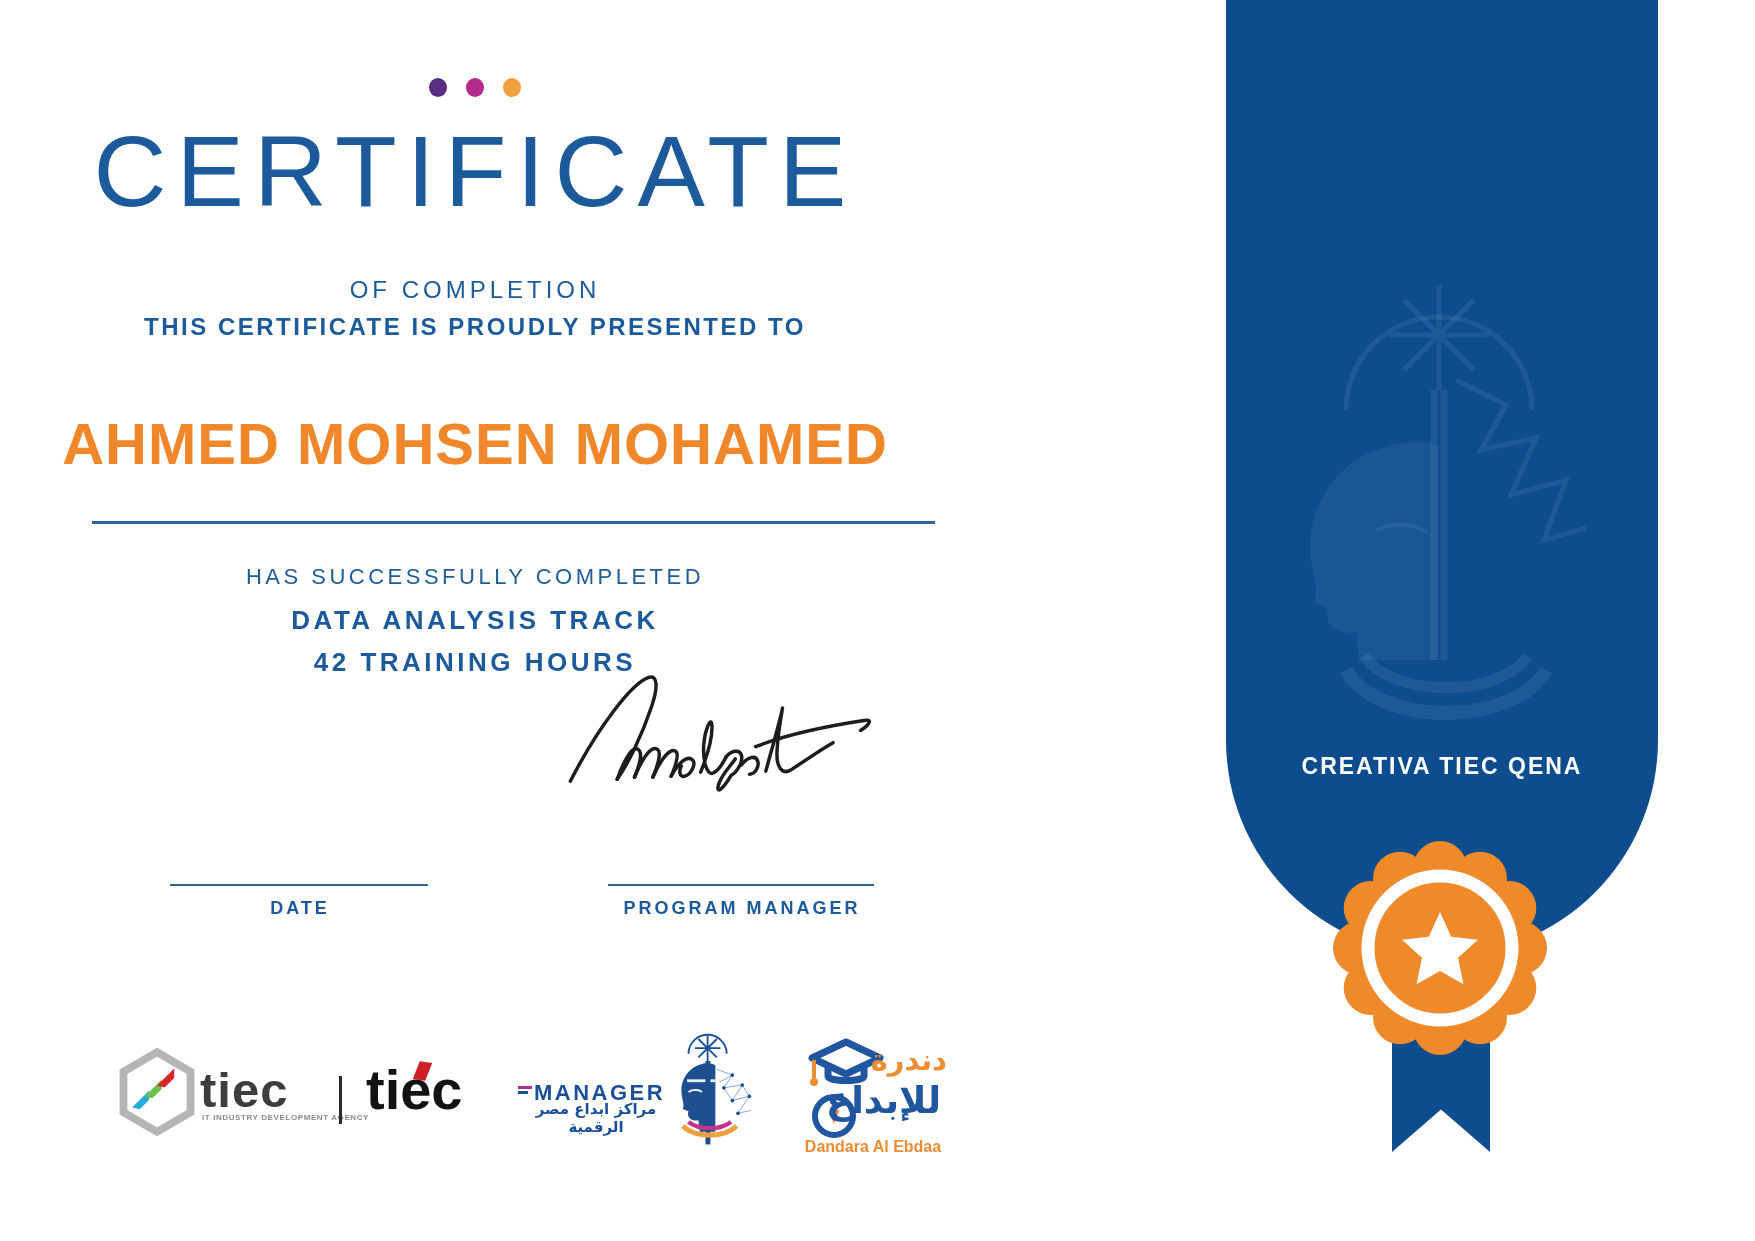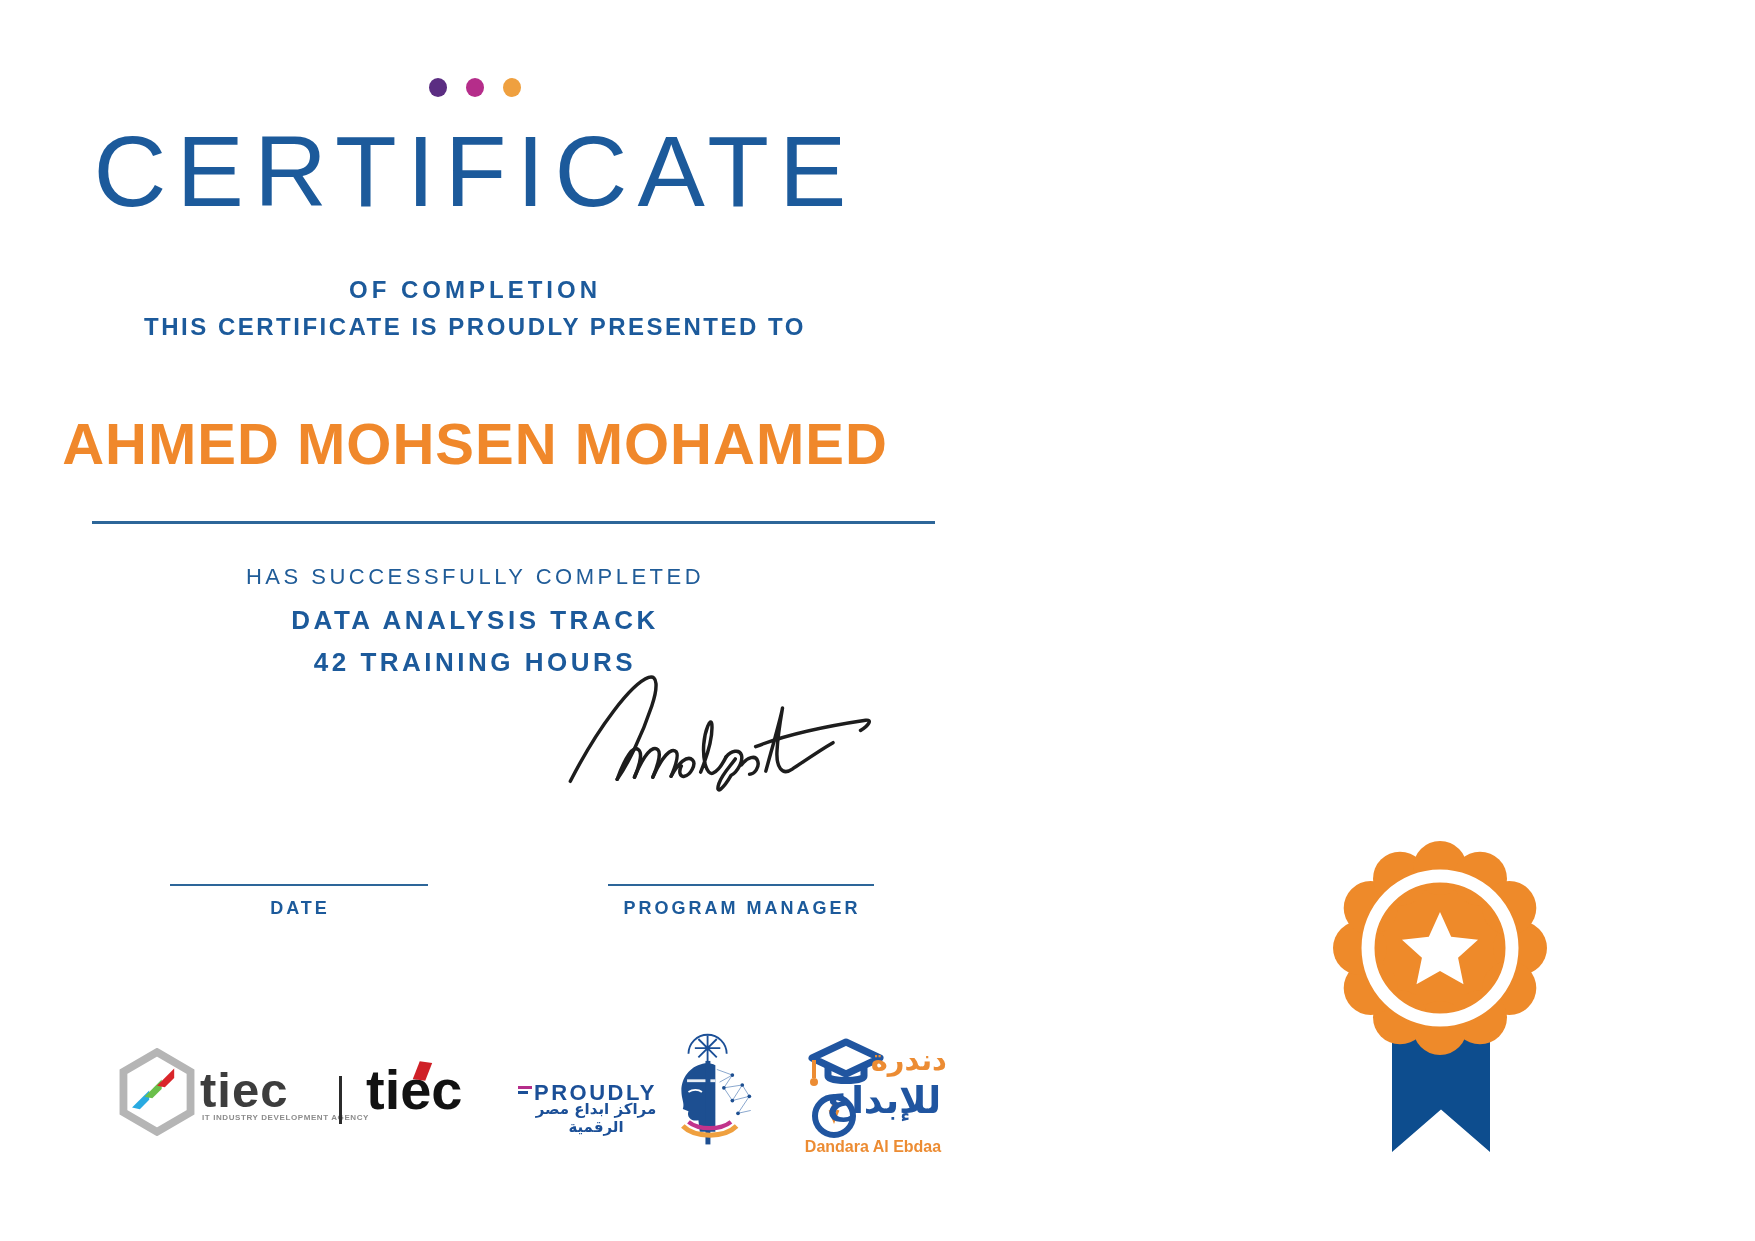--- a/index.html
+++ b/index.html
@@ -10,21 +10,21 @@
   
   .dots-row{left:0;top:78px;width:950px;display:flex;justify-content:center;gap:19px;}
   .dot{width:18px;height:19px;border-radius:50%;}
   .dot-purple{background:#5b2d82;}
   .dot-magenta{background:#b52d8a;}
   .dot-orange{background:#efa03f;}
 
   .cert-title{left:0;top:118px;width:950px;text-align:center;color:#1c5a9b;
               font-size:101px;font-weight:500;letter-spacing:10px;line-height:1.05;white-space:nowrap;}
   .cert-sub{left:0;top:276px;width:950px;text-align:center;color:#1c5a9b;
-            font-size:24px;font-weight:bold;letter-spacing:4px;}
+            font-size:24px;font-weight:normal;letter-spacing:4px;}
   .cert-presented{left:0;top:313px;width:950px;text-align:center;color:#1c5a9b;
                   font-size:24px;font-weight:bold;letter-spacing:2.5px;}
   .recipient{left:0;top:410px;width:950px;text-align:center;color:#f0882b;
              font-size:58px;font-weight:bold;letter-spacing:1px;}
   .name-rule{left:92px;top:521px;width:843px;height:3px;background:#2d6699;}
   .line-completed{left:0;top:564px;width:950px;text-align:center;color:#205c98;
                   font-size:22px;letter-spacing:3.5px;font-weight:500;}
   .line-track{left:0;top:605px;width:950px;text-align:center;color:#1c5a9b;
               font-size:26px;font-weight:bold;letter-spacing:3.5px;}
   .line-hours{left:0;top:647px;width:950px;text-align:center;color:#1c5a9b;
@@ -130,21 +130,21 @@
 
   <div class="abs logo-sep"></div>
 
   <div class="abs tiec-text">tiec</div>
   <div class="abs tiec-flag"></div>
 
   <div class="abs creativa-dashes">
     <div class="creativa-dash" style="width:14px;background:#b52d8a;"></div>
     <div class="creativa-dash" style="width:10px;background:#1b4f97;"></div>
   </div>
-  <div class="abs creativa-text">PROUDLY</div>
+  <div class="abs creativa-text">MANAGER</div>
   <div class="abs creativa-arabic" dir="rtl">مراكز ابداع مصر الرقمية</div>
 
   <div class="abs creativa-head">
     <svg width="92" height="118" viewBox="0 0 130 165">
 
       <g stroke="#1b4f97" stroke-width="2.6" fill="none">
         <path d="M36,30 A27,27 0 0 1 90,30"></path>
         <path d="M63,4 L63,40 M45,22 L81,22 M50,9 L76,35 M76,9 L50,35"></path>
       </g>
 
@@ -181,20 +181,35 @@
 
       <circle cx="30" cy="84" r="19" fill="none" stroke="#2055a0" stroke-width="6"></circle>
       <path d="M26,78 L30,88 L34,78" stroke="#ec8c33" stroke-width="3" fill="none"></path>
       <circle cx="30" cy="74" r="2.4" fill="#ec8c33"></circle>
     </svg>
   </div>
   <div class="abs dandara-arabic-top" dir="rtl">دندرة</div>
   <div class="abs dandara-arabic-bottom" dir="rtl">للإبداع</div>
   <div class="abs dandara-caption">Dandara Al Ebdaa</div>
 
+  <div class="abs ribbon">
+    <svg class="abs" style="left:0;top:240px;" width="432" height="520" viewBox="0 0 432 520">
+      <g stroke="#ffffff" stroke-opacity="0.07" fill="none" stroke-width="5">
+        <path d="M120,170 A93,93 0 0 1 306,170"></path>
+        <path d="M213,45 L213,150 M163,95 L263,95 M178,60 L248,130 M248,60 L178,130"></path>
+        <path d="M208,150 L208,420 M218,150 L218,420" stroke-width="7"></path>
+        <path d="M150,290 C168,282 190,284 200,292" stroke-width="4"></path>
+        <path d="M230,140 L280,165 L255,210 L310,198 L285,255 L340,240 L318,300 L360,288"></path>
+        <path d="M120,430 A105,62 0 0 0 320,430" stroke-width="14"></path>
+        <path d="M138,416 A88,50 0 0 0 302,416" stroke-width="11"></path>
+      </g>
+      <path d="M150,210 C108,226 84,266 84,306 C84,332 94,346 88,362 L102,368 C97,384 110,396 130,392 L133,420 L213,420 L213,206 C193,198 168,203 150,210 Z" fill="#ffffff" fill-opacity="0.05"></path>
+    </svg>
+    <div class="ribbon-location">CREATIVA TIEC QENA</div>
+  </div>
 
   <div class="abs ribbon-tail"></div>
 
   <div class="abs badge">
     <svg width="230" height="230" viewBox="-115 -115 230 230">
       <g fill="#ee8a2a">
         <circle r="88"></circle>
         <circle cx="80" cy="0" r="27"></circle>
           <circle cx="69.3" cy="40" r="27"></circle>
         <circle cx="40" cy="69.3" r="27"></circle>

